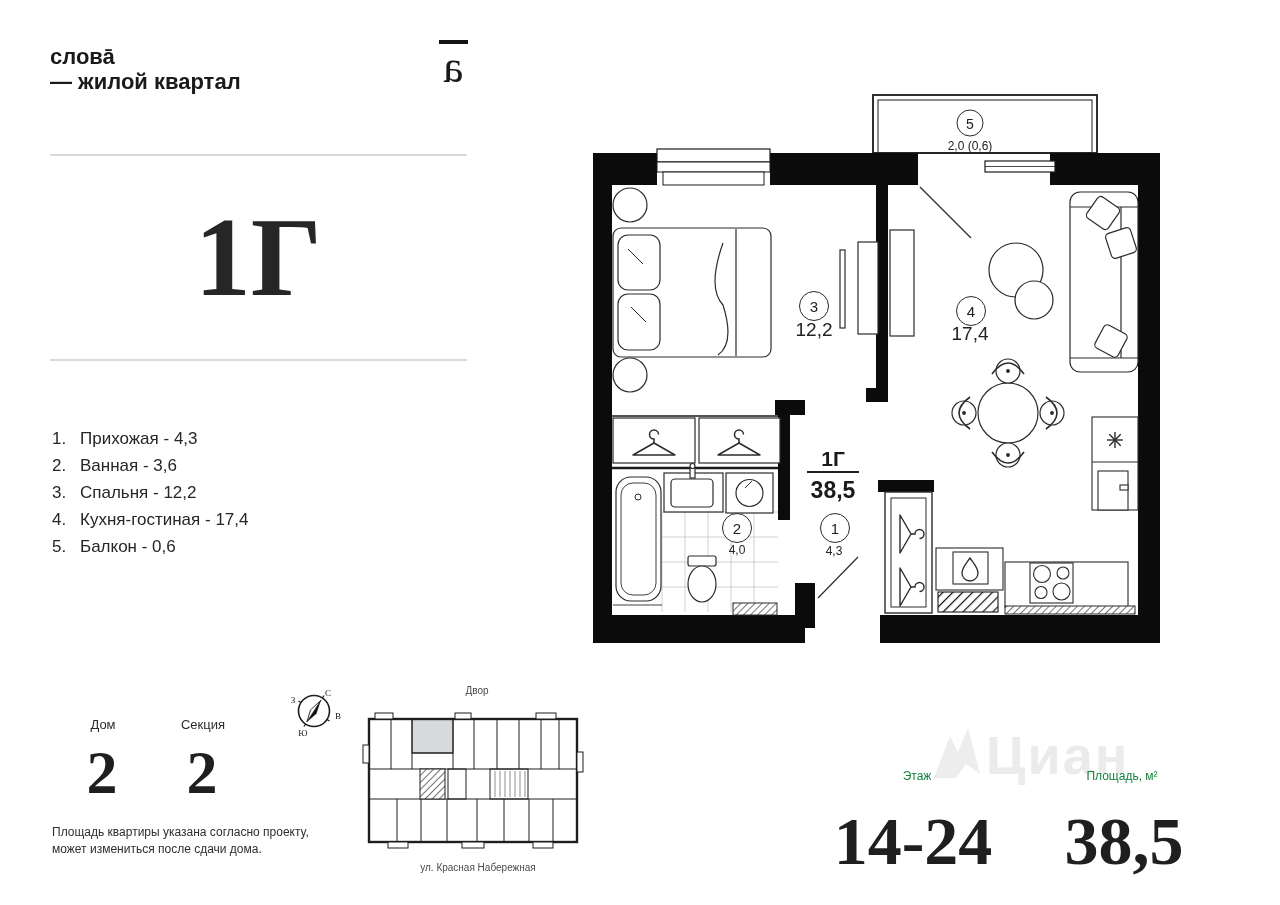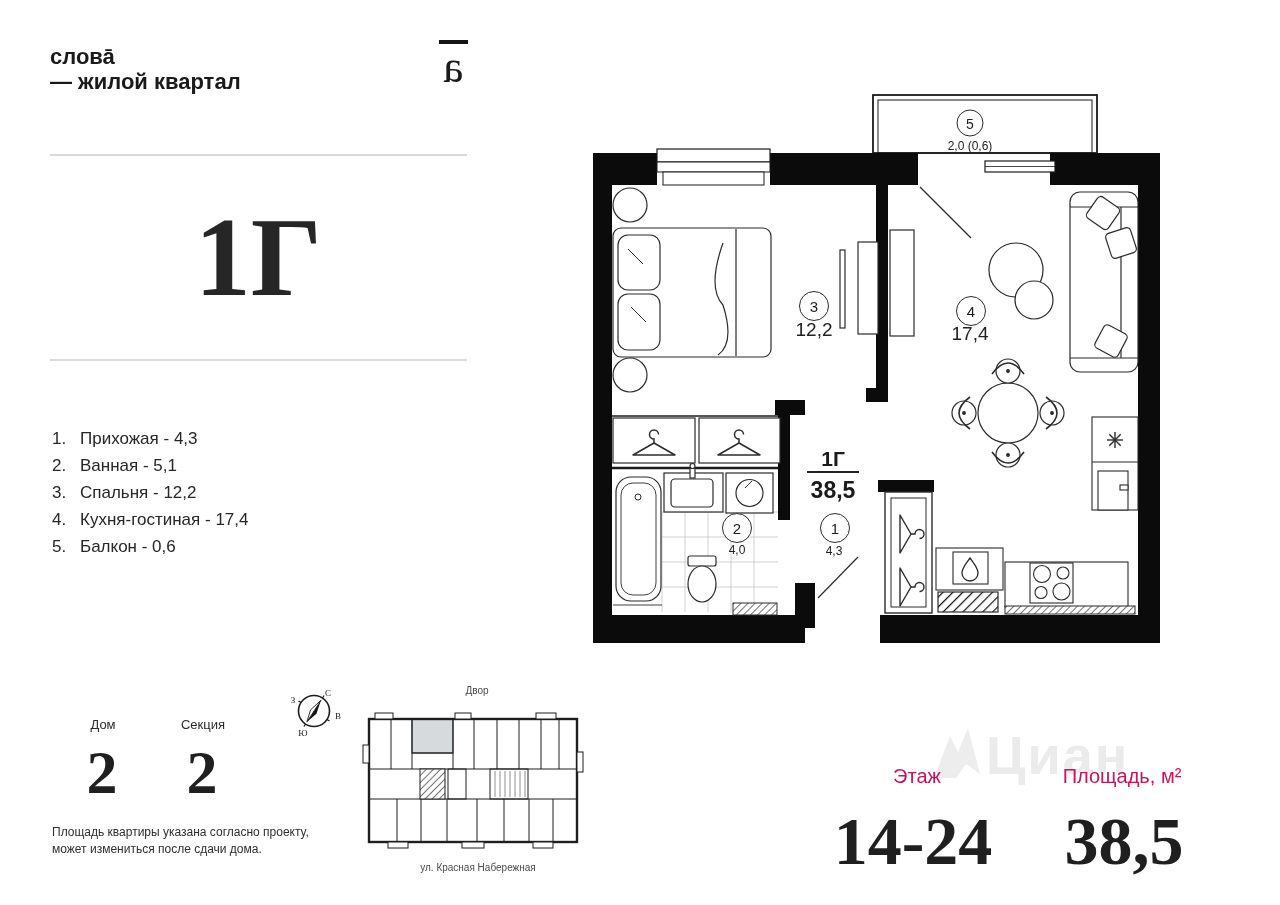--- a/index.html
+++ b/index.html
@@ -28,21 +28,21 @@
   .plan-area{font-size:19px;color:#222;z-index:3;}
   .plan-area.sm{font-size:12px;}
   .plan-type{font-size:21px;font-weight:600;z-index:3;}
   .plan-total{font-size:23px;font-weight:600;z-index:3;}
   .frac-line{left:807px;top:471px;width:52px;height:2px;background:#222;z-index:3;}
   
   .small-label{font-size:13px;color:#2b2b2b;z-index:2;}
   .big-serif{font-family:"Liberation Serif",serif;font-weight:600;color:#1f1f1f;z-index:2;}
   .num-2{font-size:62px;}
   .num-xl{font-size:68px;}
-  .stat-label{font-size:20px;color:#be185d;z-index:2;}
+  .stat-label{font-size:12px;color:#15803d;z-index:2;}
   .disclaimer{left:52px;top:824px;font-size:12px;line-height:17px;color:#2e2e2e;}
   .map-label{font-size:10px;color:#4a4a4a;z-index:2;}
   .watermark{left:928px;top:720px;z-index:0;display:flex;align-items:flex-end;
        color:#ebebeb;font-size:54px;font-weight:700;letter-spacing:2px;}
   svg.layer{position:absolute;left:0;top:0;z-index:1;pointer-events:none;}
 </style>
 </head>
 <body>
 
 <div class="abs watermark">
@@ -310,21 +310,21 @@
 <div class="abs big-type">1Г</div>
 <div class="abs rule" style="top:359px;"></div>
 
 <div class="abs room-list">
   <div class="row">
       <span class="num">1.</span>
       <span>Прихожая - 4,3</span>
     </div>
   <div class="row">
       <span class="num">2.</span>
-      <span>Ванная - 5,1</span>
+      <span>Ванная - 3,6</span>
     </div>
   <div class="row">
       <span class="num">3.</span>
       <span>Спальня - 12,2</span>
     </div>
   <div class="row">
       <span class="num">4.</span>
       <span>Кухня-гостиная - 17,4</span>
     </div>
   <div class="row">

